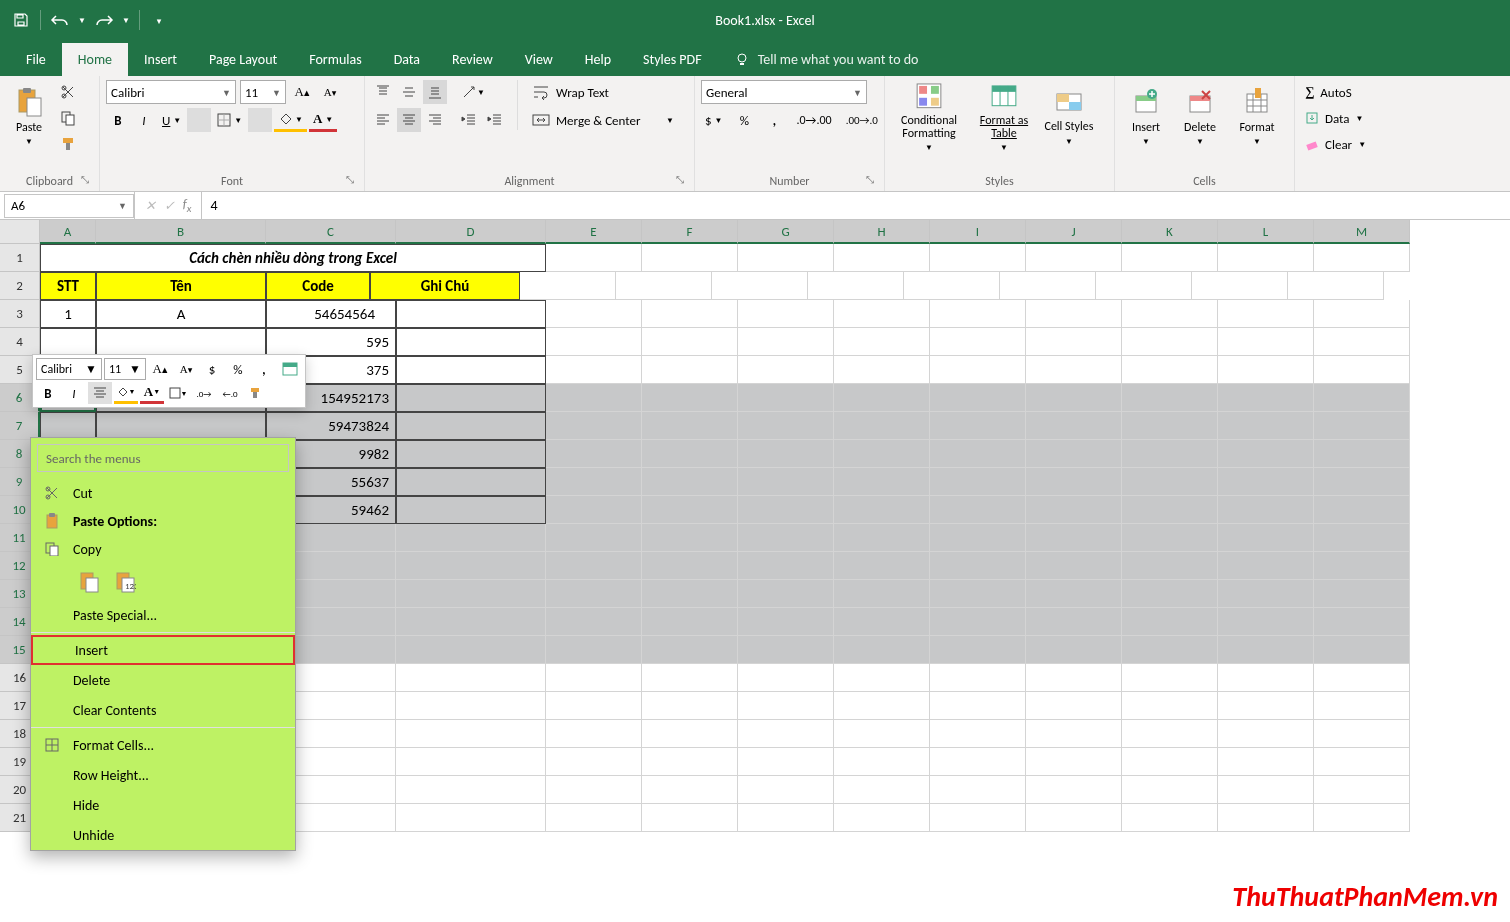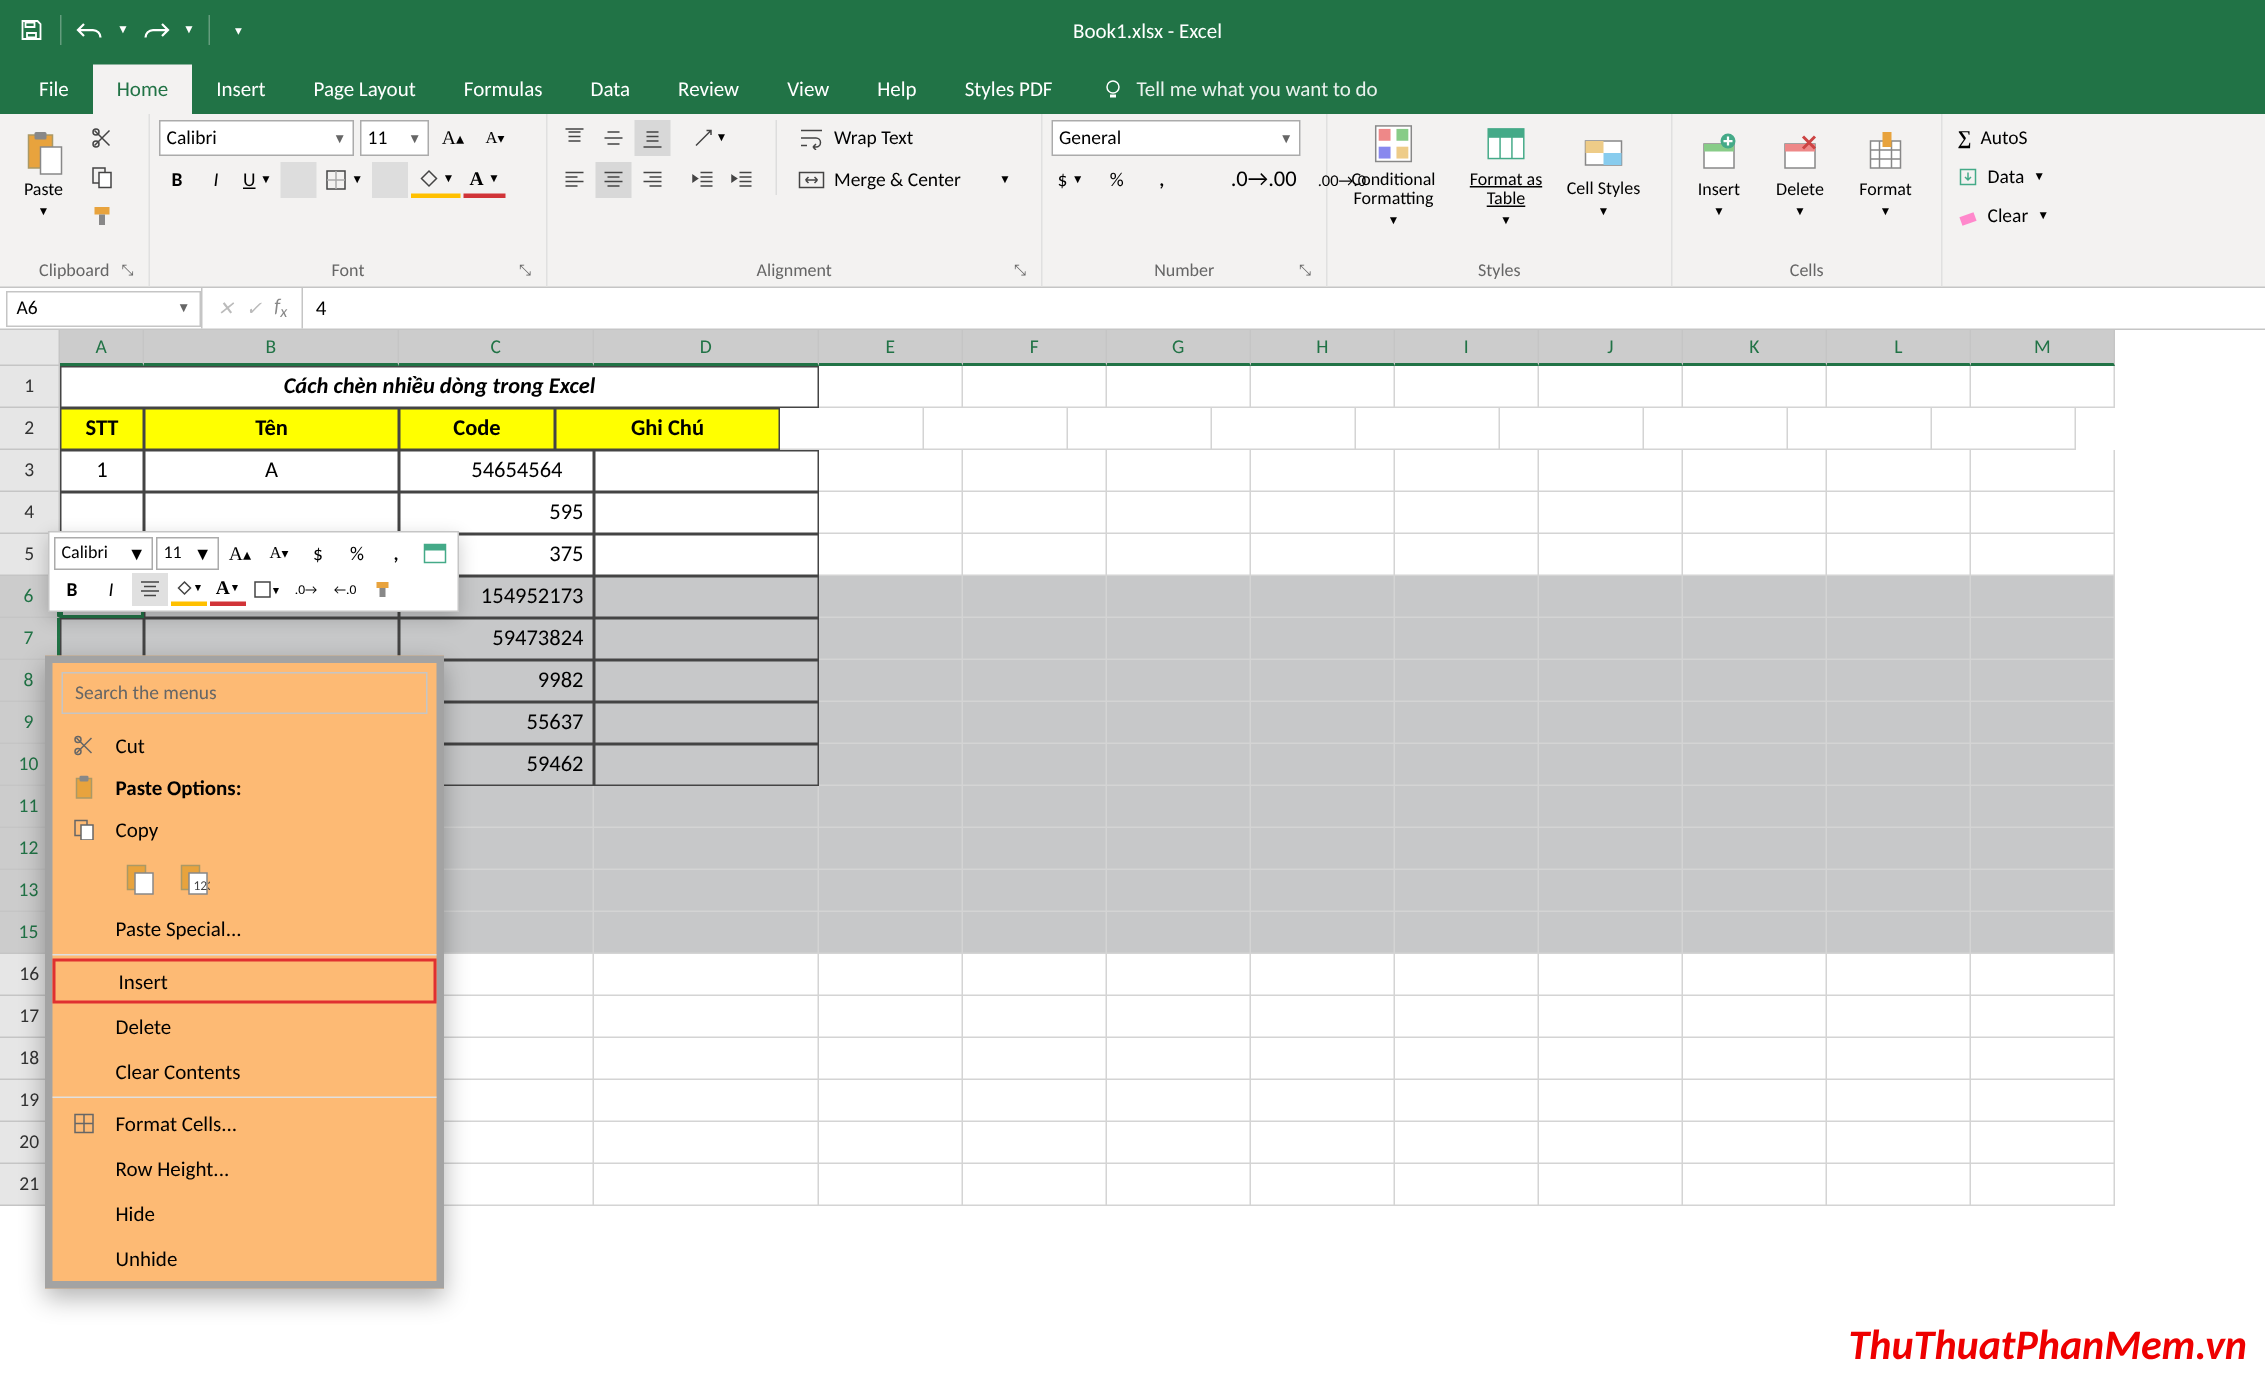--- a/index.html
+++ b/index.html
@@ -59,21 +59,21 @@
 .cell.left { justify-content: flex-start; padding-left: 8px; }
 .active-cell-border { position: absolute; border: 2px solid #217346; pointer-events: none; }
 
 
 .mini-toolbar { position: absolute; background: #fff; border: 1px solid #c5c5c5; box-shadow: 0 4px 12px rgba(0,0,0,0.2); display: flex; flex-direction: column; padding: 3px; gap: 2px; }
 .mini-row { display: flex; gap: 2px; align-items: center; }
 .mini-combo { border: 1px solid #ababab; height: 22px; font-size: 12px; padding: 0 4px; display: flex; align-items: center; justify-content: space-between; }
 .mini-btn { width: 24px; height: 22px; display: flex; align-items: center; justify-content: center; font-size: 13px; cursor: pointer; }
 
 
-.context-menu { position: absolute; width: 266px; background: #fdba74; border: 5px solid #a3a3a3; box-shadow: 0 6px 16px rgba(0,0,0,0.3); }
+.context-menu { position: absolute; width: 266px; background: #bef264; border: 1px solid #a3a3a3; box-shadow: 0 6px 16px rgba(0,0,0,0.3); }
 .cm-search { margin: 6px; border: 1px solid #c5c5c5; height: 28px; padding: 0 8px; display: flex; align-items: center; font-size: 13px; color: #666; }
 .cm-item { display: flex; align-items: center; height: 30px; padding: 0 12px; font-size: 14px; gap: 12px; cursor: pointer; }
 .cm-item.highlight { border: 2px solid #e03030; }
 .cm-icon { width: 18px; height: 18px; display: flex; align-items: center; justify-content: center; }
 .cm-label { flex: 1; }
 .cm-sep { height: 1px; background: #e0e0e0; margin: 2px 0; }
 .cm-paste-icons { display: flex; gap: 8px; padding: 4px 12px 4px 44px; }
 .paste-icon { width: 28px; height: 28px; border: 1px solid transparent; display: flex; align-items: center; justify-content: center; cursor: pointer; }
 
 
@@ -295,21 +295,21 @@
       <div class="combo" style="width:166px">
           <span>General</span>
           <span class="arrow">▼</span>
         </div>
       <div style="display:flex;gap:6px;">
         <div class="ribbon-btn">$&nbsp;<span style="font-size:8px;">▼</span></div>
         <div class="ribbon-btn">%</div>
         <div class="ribbon-btn">
             <b>,</b>
           </div>
-        <div class="ribbon-btn" style="font-size:15px;margin-left:24px;">.0→.00</div>
+        <div class="ribbon-btn" style="font-size:12px;">.0→.00</div>
         <div class="ribbon-btn" style="font-size:11px;">.00→.0</div>
       </div>
     </div>
     <div class="ribbon-group-label">Number</div>
     <div class="dialog-launcher">⤡</div>
   </div>
 
   <div class="ribbon-group" style="width:230px">
     <div class="ribbon-body">
       <div class="big-btn" style="width:76px">
@@ -638,20 +638,36 @@
         <div class="cell sel" style="width: 96px;"></div>
         <div class="cell sel" style="width: 96px;"></div>
         <div class="cell sel" style="width: 96px;"></div>
         <div class="cell sel" style="width: 96px;"></div>
         <div class="cell sel" style="width: 96px;"></div>
         <div class="cell sel" style="width: 96px;"></div>
         <div class="cell sel" style="width: 96px;"></div>
         <div class="cell sel" style="width: 96px;"></div>
       </div>
       <div class="row">
+        <div class="row-hdr sel">14</div>
+        <div class="cell sel" style="width: 56px;"></div>
+        <div class="cell sel" style="width: 170px;"></div>
+        <div class="cell sel" style="width: 130px;"></div>
+        <div class="cell sel" style="width: 150px;"></div>
+        <div class="cell sel" style="width: 96px;"></div>
+        <div class="cell sel" style="width: 96px;"></div>
+        <div class="cell sel" style="width: 96px;"></div>
+        <div class="cell sel" style="width: 96px;"></div>
+        <div class="cell sel" style="width: 96px;"></div>
+        <div class="cell sel" style="width: 96px;"></div>
+        <div class="cell sel" style="width: 96px;"></div>
+        <div class="cell sel" style="width: 96px;"></div>
+        <div class="cell sel" style="width: 96px;"></div>
+      </div>
+      <div class="row">
         <div class="row-hdr sel">15</div>
         <div class="cell sel" style="width: 56px;"></div>
         <div class="cell sel" style="width: 170px;"></div>
         <div class="cell sel" style="width: 130px;"></div>
         <div class="cell sel" style="width: 150px;"></div>
         <div class="cell sel" style="width: 96px;"></div>
         <div class="cell sel" style="width: 96px;"></div>
         <div class="cell sel" style="width: 96px;"></div>
         <div class="cell sel" style="width: 96px;"></div>
         <div class="cell sel" style="width: 96px;"></div>

